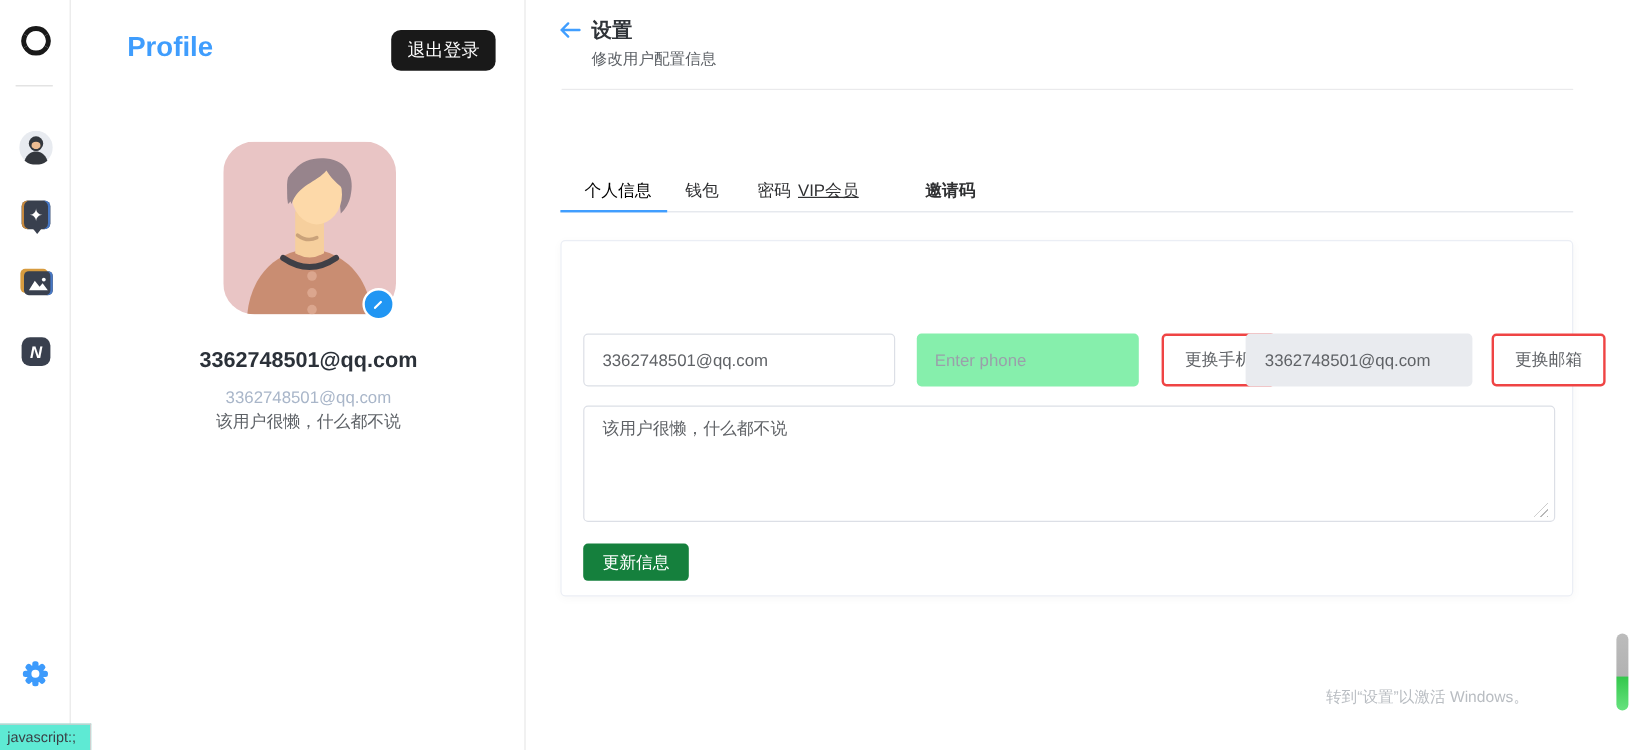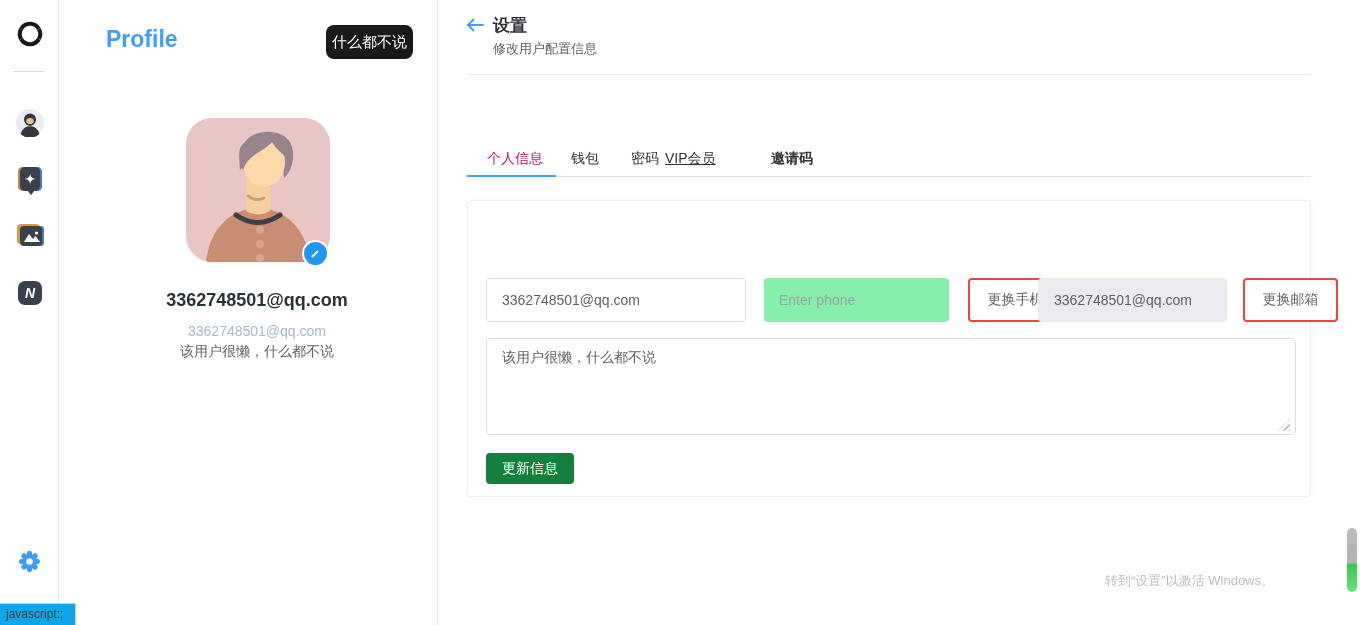--- a/index.html
+++ b/index.html
@@ -34,21 +34,21 @@
   .p-email2 { position:absolute; left:0; top:323px; width:100%; text-align:center; font-size:14px; color:#a9b6c9; }
   .p-bio { position:absolute; left:0; top:343px; width:100%; text-align:center; font-size:14px; color:#5d6166; }
 
   
   .back-btn { position:absolute; left:466px; top:18px; width:18px; height:14px; cursor:pointer; }
   .set-title { position:absolute; left:493px; top:14px; font-size:17px; font-weight:700; color:#2f3338; }
   .set-sub { position:absolute; left:493px; top:40px; font-size:13px; color:#5c6065; }
   .hdr-divider { position:absolute; left:468px; top:74px; width:843px; height:1px; background:#eaeaec; }
 
   .tab { position:absolute; top:150px; font-size:14px; color:#303133; cursor:pointer; }
-  .tab.active { color:#be185d; }
+  .tab.active { color:#000000; }
   .t-0 { left:487px; } .t-1 { left:571px; } .t-2 { left:631px; } .t-3 { left:665px;text-decoration:underline; } .t-4 { left:771px;font-weight:bold; }
   .tabs-border { position:absolute; left:467px; top:176px; width:844px; height:1px; background:#e0e4ea; }
   .tabs-activebar { position:absolute; left:467px; top:175px; width:89px; height:2px; background:#409eff; }
 
   .card { position:absolute; left:467px; top:200px; width:844px; height:297px; background:#fff; border:1px solid #ebeef5; border-radius:4px; box-shadow:0 2px 8px rgba(0,0,0,.03); }
   .card-hd { position:absolute; left:0; top:0; width:100%; height:60px; background:#f7f8fa; border-bottom:1px solid #ebeef5; border-radius:4px 4px 0 0; }
   .card-hd-title { position:absolute; left:18px; top:10px; font-size:16px; font-weight:600; color:#2f3338; }
   .card-hd-sub { position:absolute; left:18px; top:34px; font-size:13px; color:#a0aabe; }
 
   .inp { position:absolute; height:44px; font-size:14px; color:#5f6266; font-family:inherit; outline:none; }
@@ -64,21 +64,21 @@
   .resize-grip { position:absolute; left:810px; top:218px; width:12px; height:12px; pointer-events:none;
     background: repeating-linear-gradient(135deg, #b9b9b9 0 1px, transparent 1px 4px);
     clip-path: polygon(100% 0, 100% 100%, 0 100%); }
   .btn-update { position:absolute; left:18px; top:252px; width:88px; height:31px; background:#15803d; border:none; border-radius:4px; color:#fff; font-size:14px; cursor:pointer; font-family:inherit; }
 
   
   .wm1 { position:absolute; left:1105px; top:543px; font-size:21px; color:#babec3; }
   .wm2 { position:absolute; left:1105px; top:572px; font-size:13px; color:#b9bdc2; }
   .scroll-pill { position:absolute; left:1347px; top:528px; width:10px; height:64px; border-radius:6px; cursor:pointer;
     background: linear-gradient(#bcbcbc 0%, #b2b2b2 55%, #35c84d 57%, #67e27e 100%); }
-  .status-bubble { position:absolute; left:0; top:603px; width:76px; height:22px; background:#0ea5e9; border:1px solid #cfcfcf; border-left:none; border-bottom:none; font-size:12px; color:#3a3f45; padding:3px 12px 0 6px; }
+  .status-bubble { position:absolute; left:0; top:603px; width:76px; height:22px; background:#5eead4; border:1px solid #cfcfcf; border-left:none; border-bottom:none; font-size:12px; color:#3a3f45; padding:3px 12px 0 6px; }
 </style>
 </head>
 <body>
 
 <div class="screen">
 
   <div class="rail">
     <div class="rail-logo">
       <svg width="28" height="28" viewBox="0 0 24 24">
         <g transform="translate(12,12)" fill="#191919">
@@ -145,21 +145,21 @@
           <rect x="2" y="9.5" width="20" height="5" rx="2" transform="rotate(45 12 12)"></rect>
           <circle cx="12" cy="12" r="7"></circle>
         </g>
         <circle cx="12" cy="12" r="3.2" fill="#fff"></circle>
       </svg>
     </div>
   </div>
 
   <div class="panel">
     <div class="profile-title">Profile</div>
-    <button class="logout-btn">什么都不说</button>
+    <button class="logout-btn">退出登录</button>
 
     <div class="big-avatar">
       <svg width="144" height="144" viewBox="0 0 144 144">
         <rect width="144" height="144" fill="#e9c5c5"></rect>
         <path d="M20 144 C24 106 50 90 72 90 C94 90 120 106 124 144 Z" fill="#c98d72"></path>
         <path d="M50 97 Q72 112 94 97" stroke="#3f3f46" stroke-width="5" fill="none" stroke-linecap="round"></path>
         <path d="M60 58 L60 94 Q72 102 84 94 L84 70 Z" fill="#f3c globalization" fill-opacity="0"></path>
         <path d="M60 58 L60 93 Q72 100 84 93 L84 66 Z" fill="#f6cf9d"></path>
         <path d="M54 52 C50 24 66 12 86 14 C104 16 110 30 106 46 C104 54 100 58 98 60 L96 40 C88 38 80 34 78 26 C72 36 60 38 58 48 Z" fill="#97848c"></path>
         <ellipse cx="78" cy="44" rx="21" ry="25" fill="#fdd9a9"></ellipse>

